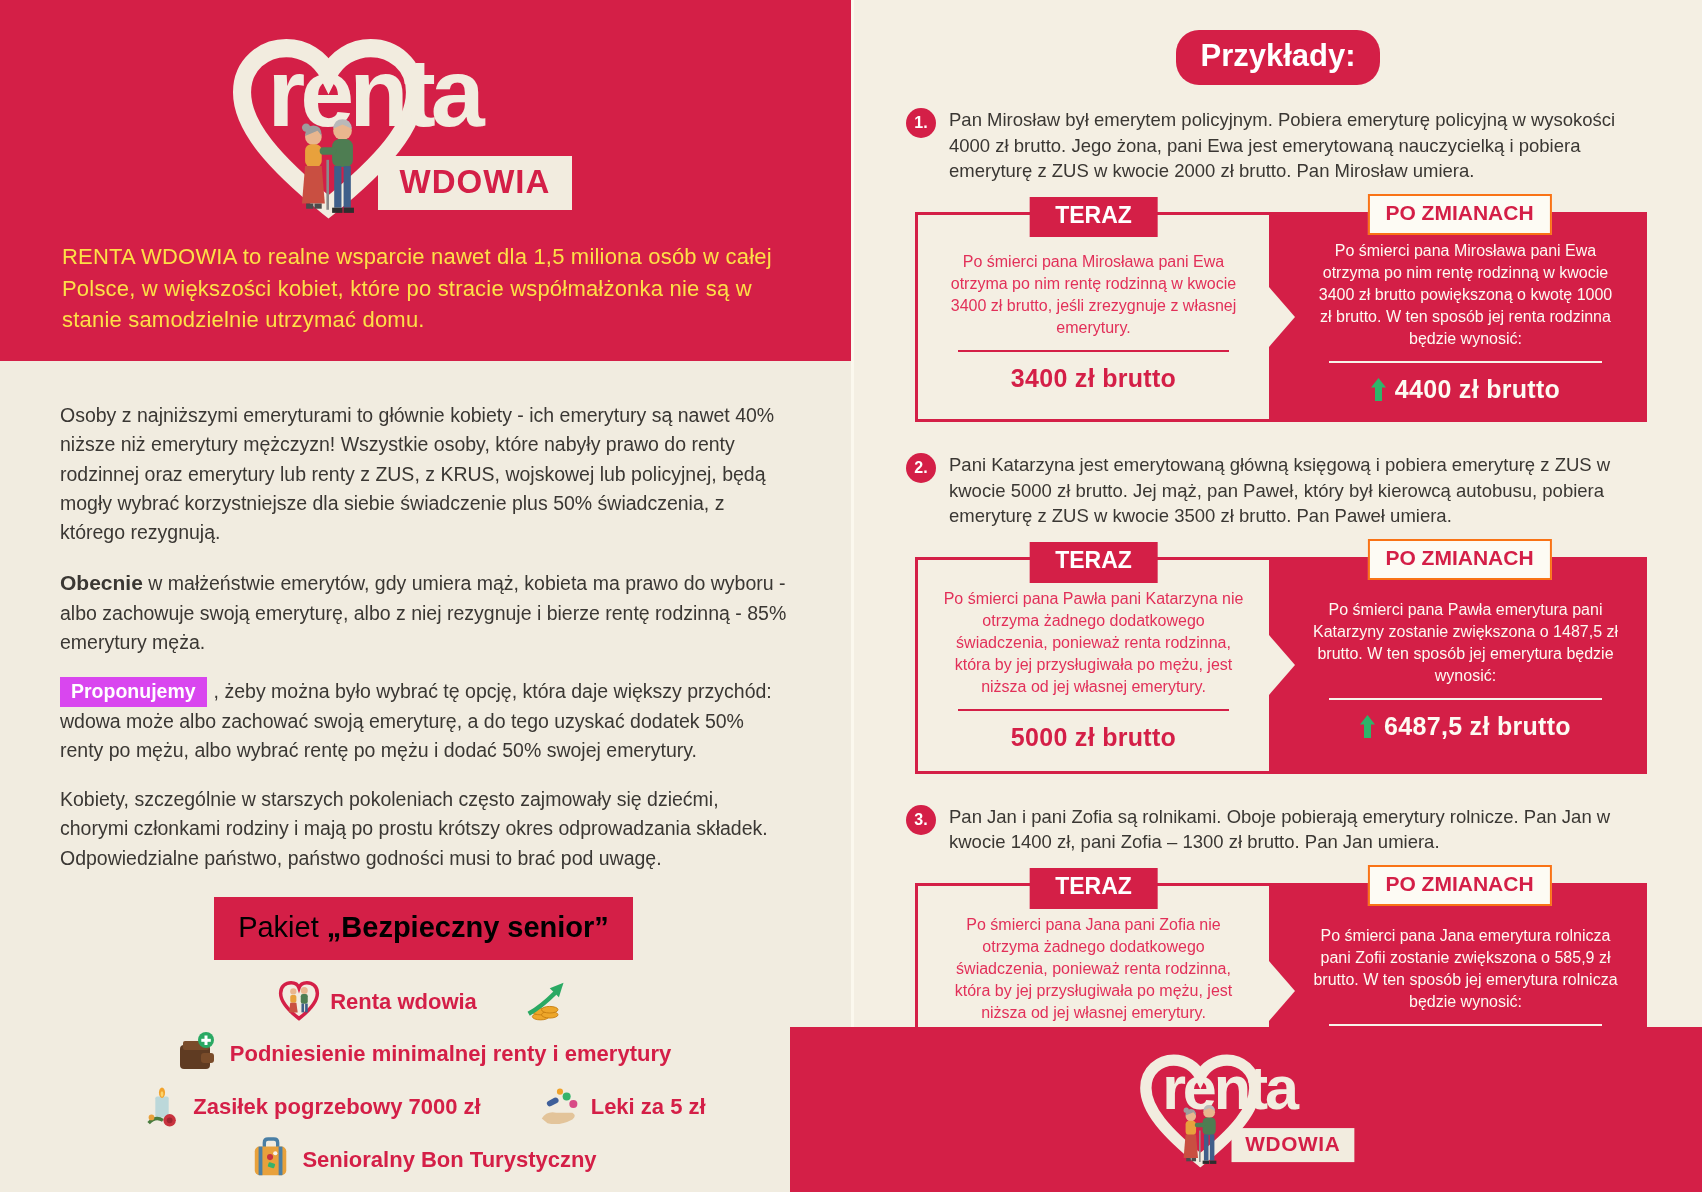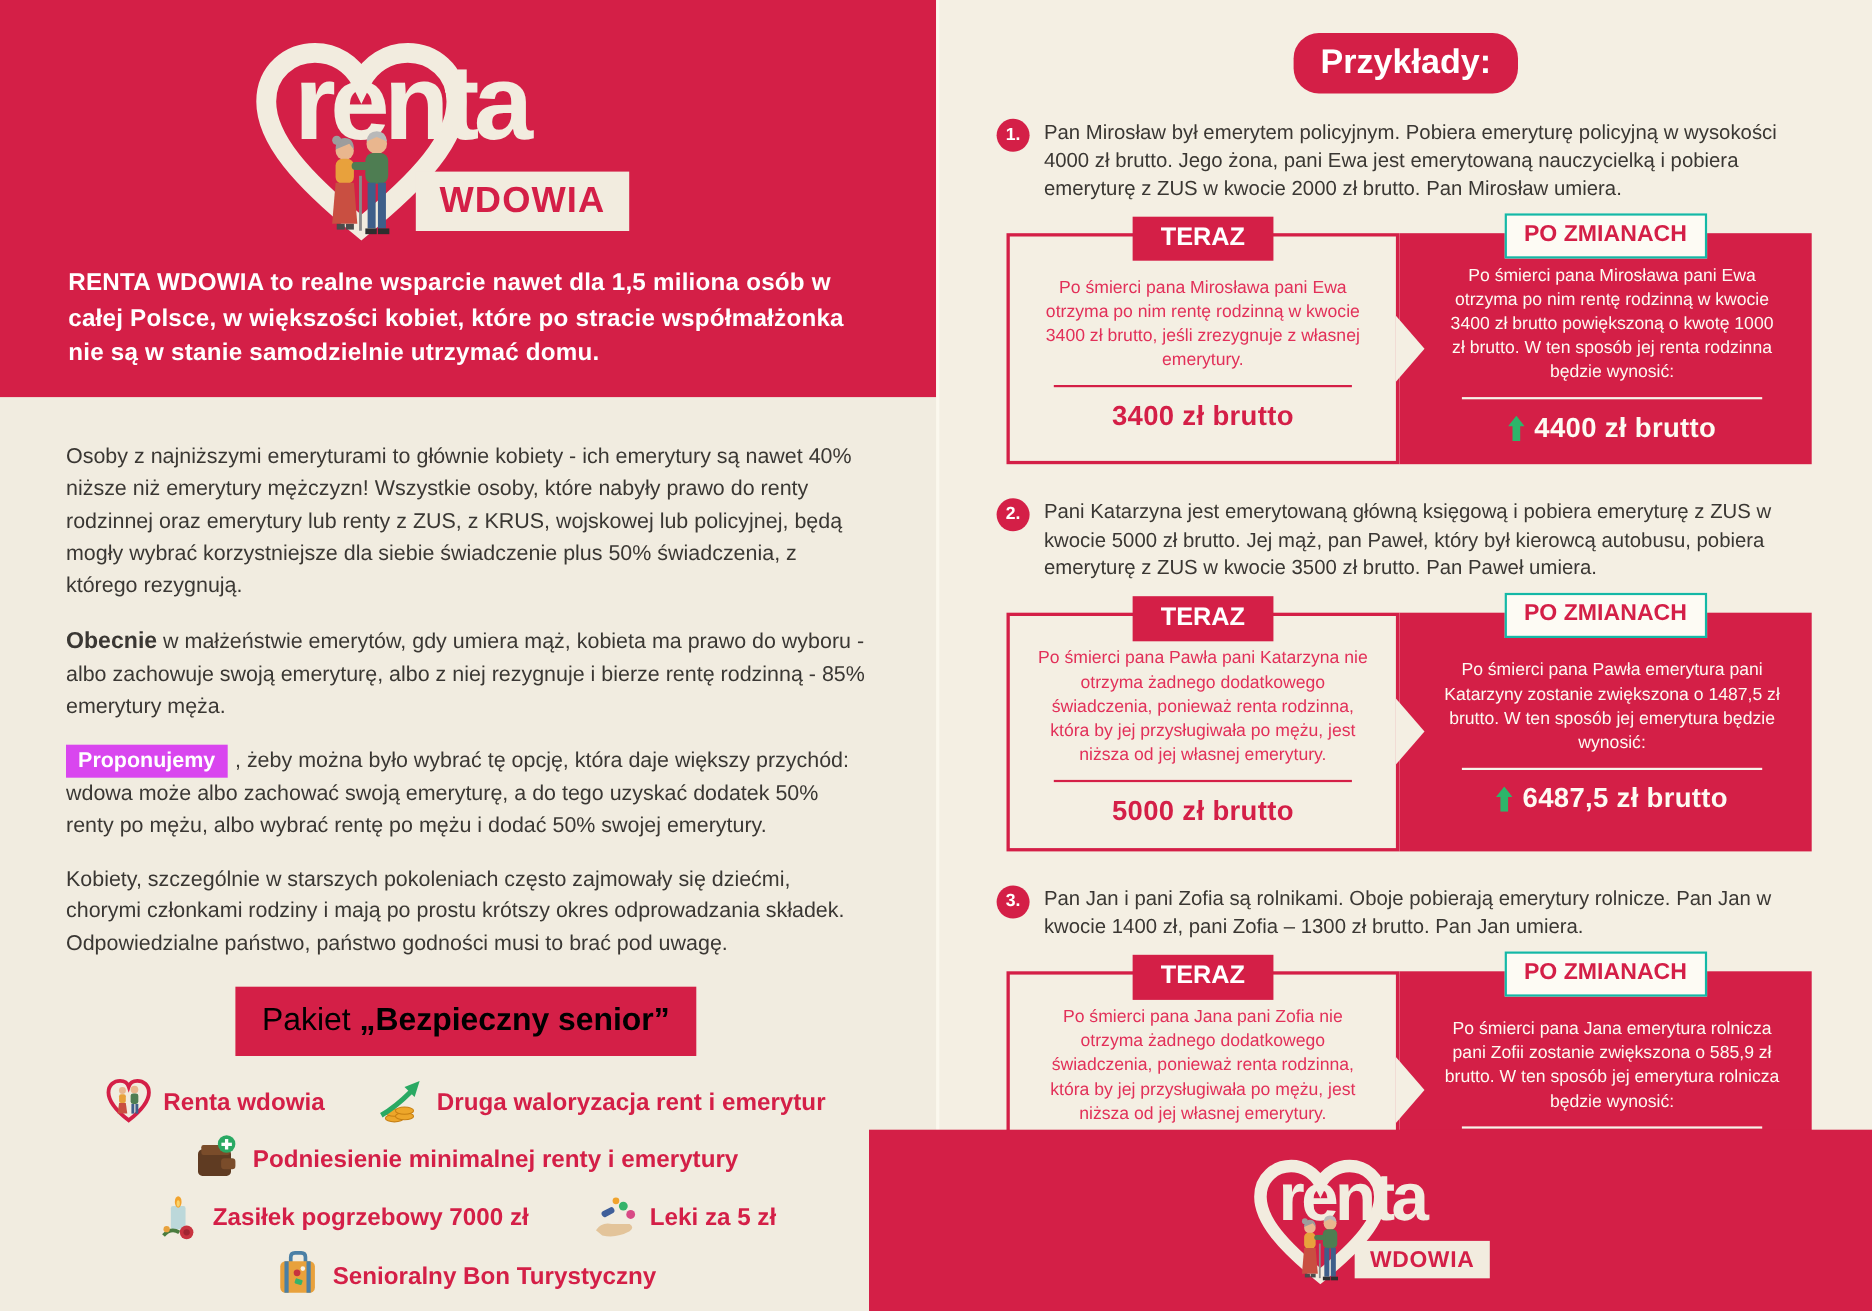--- a/index.html
+++ b/index.html
@@ -10,21 +10,21 @@
     -webkit-font-smoothing:antialiased;
   }
   
   .left-panel{position:absolute;left:0;top:0;width:851px;height:1192px;background:#f1ece0;}
   .divider{position:absolute;left:851px;top:0;width:3px;height:1192px;background:#fbf8ee;z-index:1;}
   .right-panel{position:absolute;left:854px;top:0;width:848px;height:1027px;}
   .footer-block{position:absolute;left:790px;top:1027px;width:912px;height:165px;background:#d41f47;z-index:5;
     display:flex;align-items:center;justify-content:center;}
   
   .header-block{position:relative;width:851px;height:361px;background:#d41f47;}
-  .intro-text{position:absolute;left:62px;right:48px;bottom:26px;color:#ffffff;font-weight:bold;
+  .intro-text{position:absolute;left:62px;right:48px;bottom:26px;color:#fde047;font-weight:normal;
     font-size:22px;line-height:1.42;letter-spacing:.2px;}
   
   .logo{position:relative;width:350px;height:185px;}
   .logo-header{position:absolute;top:34px;left:calc(50% - 200px);}
   .logo .heart-svg{position:absolute;left:0;top:0;}
   .logo .renta-word{position:absolute;left:42px;top:-4px;font-size:97px;font-weight:bold;color:#f2ecdf;
     letter-spacing:-5px;line-height:1.3;}
   .logo .wdowia-box{position:absolute;left:152px;top:122px;background:#f2ecdf;color:#d41f47;
     font-weight:bold;font-size:33px;letter-spacing:1px;padding:7px 22px 9px;}
   .logo .couple-svg{position:absolute;left:66px;top:78px;}
@@ -51,21 +51,21 @@
     font-weight:bold;font-size:16px;display:flex;align-items:center;justify-content:center;margin-top:1px;}
   .boxes{display:flex;margin-left:61px;width:732px;position:relative;}
   .box{box-sizing:border-box;position:relative;text-align:center;font-size:16px;line-height:1.38;
     display:flex;flex-direction:column;justify-content:center;padding:28px 22px 16px;min-height:180px;}
   .box-now{width:357px;border:3px solid #d41f47;color:#e23059;background:#f4efe3;z-index:2;}
   .box-now::after{content:"";position:absolute;right:-26px;top:50%;transform:translateY(-50%);
     border-top:30px solid transparent;border-bottom:30px solid transparent;border-left:26px solid #f4efe3;}
   .box-after{width:375px;background:#d41f47;color:#fdfaf2;padding-left:38px;padding-right:26px;}
   .tab{position:absolute;top:-18px;left:50%;transform:translateX(-50%);font-weight:bold;white-space:nowrap;z-index:3;}
   .tab-now{background:#d41f47;color:#ffffff;font-size:23px;padding:3px 26px 6px;}
-  .tab-after{background:#fdfbf4;color:#d41f47;font-size:21px;padding:3px 16px 5px;border:2px solid #14b8a6;}
+  .tab-after{background:#fdfbf4;color:#d41f47;font-size:21px;padding:3px 16px 5px;border:2px solid #f97316;}
   .line-red{height:2px;background:#d41f47;width:88%;margin:11px auto 9px;}
   .line-cream{height:2px;background:#f7f3ea;width:88%;margin:11px auto 9px;}
   .amount{font-weight:bold;font-size:25px;color:#d41f47;display:flex;justify-content:center;
     align-items:center;gap:9px;letter-spacing:.3px;}
   .amount-after{color:#fdfaf2;}
   .box-text{padding:0 2px;}
 </style>
 </head>
 <body>
 
@@ -126,21 +126,20 @@
         <svg width="44" height="42" viewBox="0 0 48 44">
           <g fill="#eda62a" stroke="#c77f12" stroke-width="1">
             <ellipse cx="17" cy="39" rx="9" ry="3.6"></ellipse>
               <ellipse cx="17" cy="33.5" rx="9" ry="3.6"></ellipse>
             <ellipse cx="27" cy="37" rx="9" ry="3.6"></ellipse>
               <ellipse cx="27" cy="31.5" rx="9" ry="3.6"></ellipse>
           </g>
           <path d="M4 36 Q18 28 33 13" stroke="#2aa963" stroke-width="5" fill="none"></path>
           <path d="M27 8 L42 2 L37 18 Z" fill="#2aa963"></path>
         </svg>
-        <span>Druga waloryzacja rent i emerytur</span>
       </div>
     </div>
 
     <div class="benefit-row">
       <div class="benefit">
         <svg width="44" height="44" viewBox="0 0 44 44">
           <rect x="4" y="14" width="30" height="24" rx="4" fill="#5f3b22"></rect>
           <rect x="7" y="10" width="26" height="9" rx="2" fill="#7a4c2a"></rect>
           <rect x="25" y="22" width="13" height="10" rx="3" fill="#7a4c2a"></rect>
           <circle cx="30" cy="9" r="8" fill="#2aa963"></circle>

